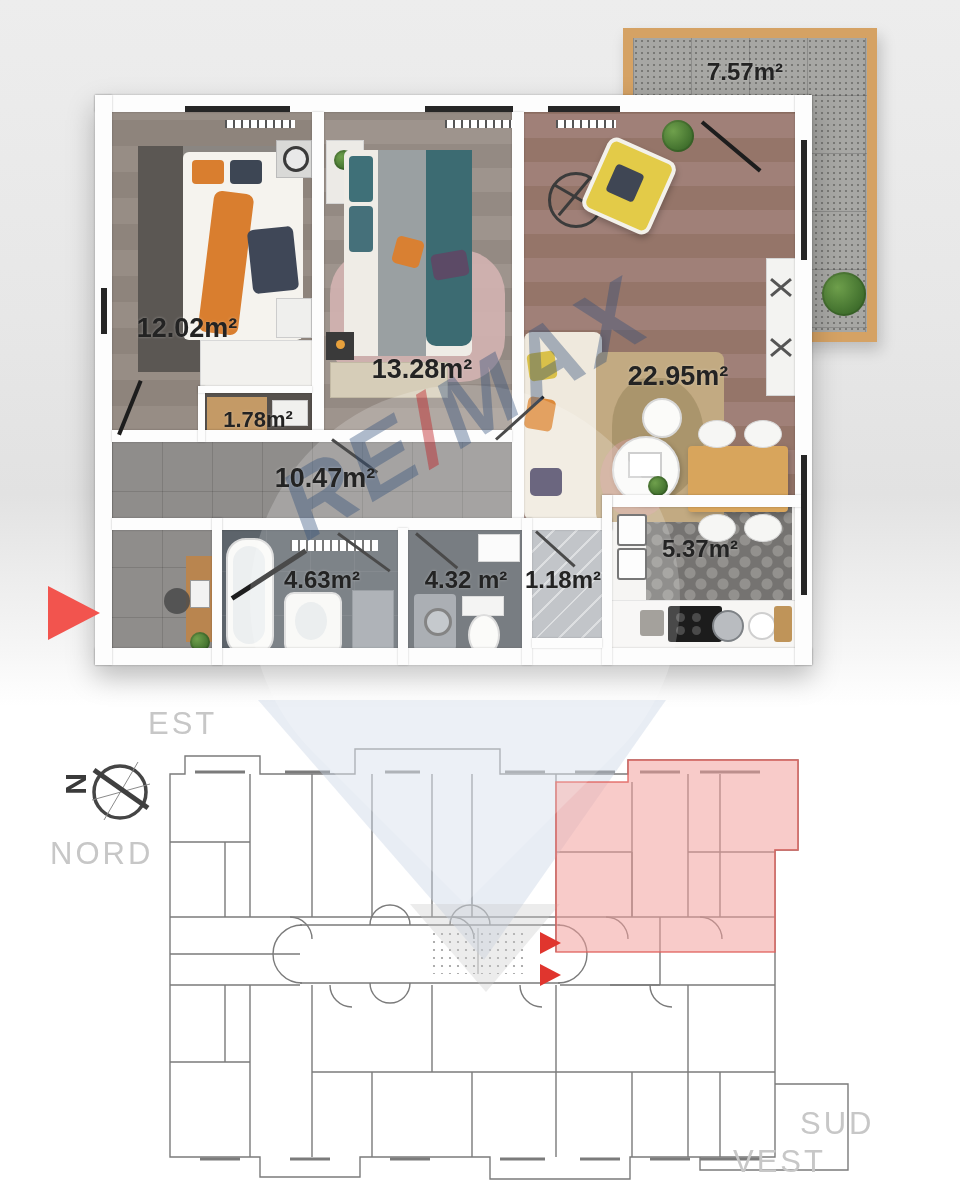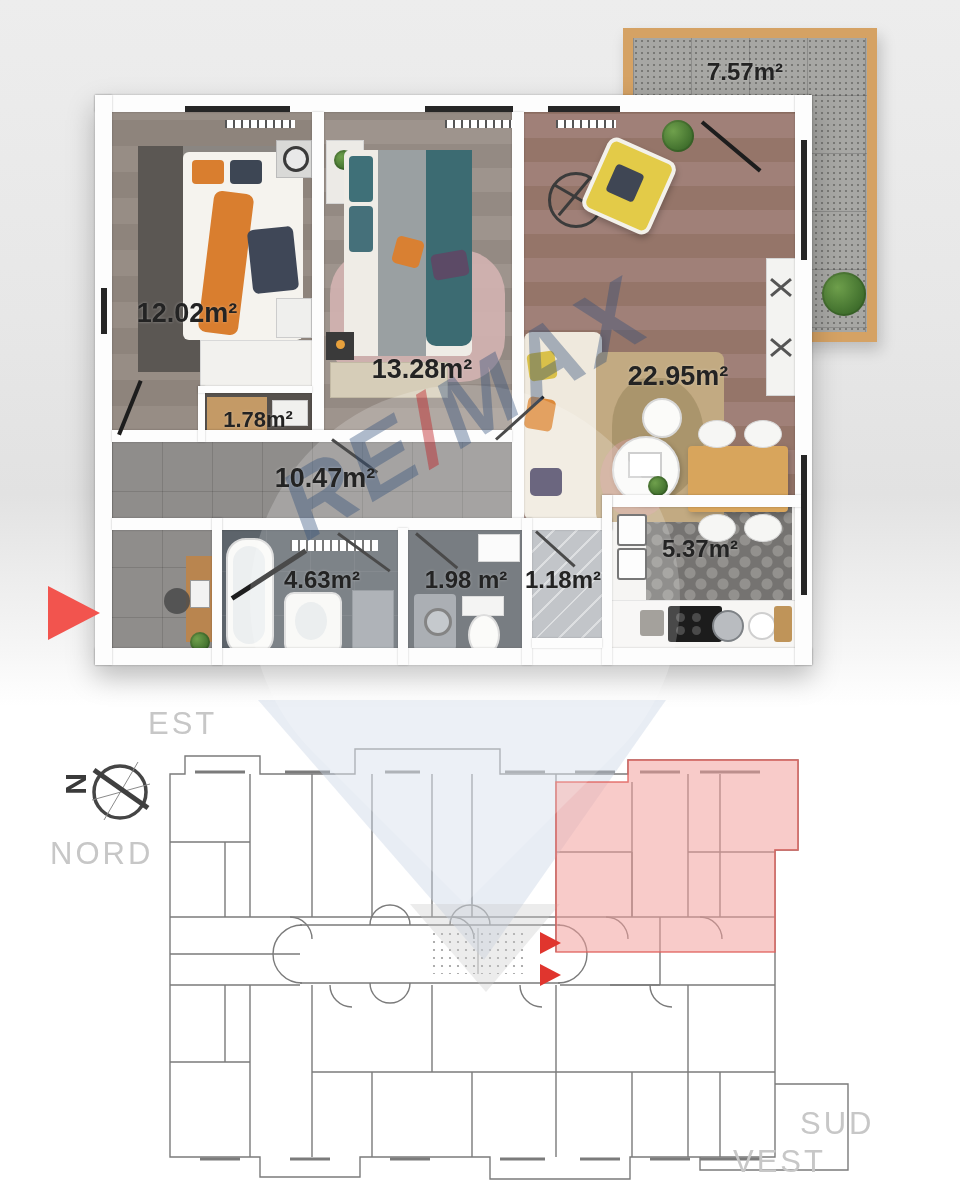--- a/index.html
+++ b/index.html
@@ -206,27 +206,27 @@
   <div class="abs leaf" style="left:416px;top:532px;width:54px;height:3px;transform:rotate(40deg);"></div>
   <div class="abs leaf" style="left:536px;top:530px;width:52px;height:3px;transform:rotate(42deg);"></div>
   <div class="abs leaf" style="left:702px;top:120px;width:76px;height:4px;transform:rotate(40deg);"></div>
   <div class="abs leaf" style="left:232px;top:596px;width:88px;height:5px;transform:rotate(-33deg);"></div>
 
   <div class="abs" id="balloon"></div>
   <div class="abs" id="remax"><span>RE</span><span class="slash">/</span><span>MAX</span></div>
 
   <div class="abs" id="entry-arrow"></div>
 
-  <div class="abs arealabel" style="left:187px;top:313px;font-size:27px;">12.02m²</div>
+  <div class="abs arealabel" style="left:187px;top:328px;font-size:27px;">12.02m²</div>
   <div class="abs arealabel" style="left:258px;top:420px;font-size:22px;">1.78m²</div>
   <div class="abs arealabel" style="left:422px;top:369px;font-size:27px;">13.28m²</div>
   <div class="abs arealabel" style="left:678px;top:376px;font-size:27px;">22.95m²</div>
   <div class="abs arealabel" style="left:325px;top:478px;font-size:27px;">10.47m²</div>
   <div class="abs arealabel" style="left:322px;top:580px;font-size:24px;">4.63m²</div>
-  <div class="abs arealabel" style="left:466px;top:580px;font-size:24px;">1.98 m²</div>
+  <div class="abs arealabel" style="left:466px;top:580px;font-size:24px;">4.32 m²</div>
   <div class="abs arealabel" style="left:563px;top:580px;font-size:24px;">1.18m²</div>
   <div class="abs arealabel" style="left:700px;top:549px;font-size:24px;">5.37m²</div>
   <div class="abs arealabel" style="left:745px;top:72px;font-size:24px;">7.57m²</div>
 
   <svg class="abs" id="siteplan" width="960" height="500" viewBox="0 0 960 500">
     <defs>
       <pattern id="dots" width="8" height="8" patternUnits="userSpaceOnUse">
         <circle cx="2" cy="2" r="1.1" fill="#9a9a9a"></circle>
       </pattern>
     </defs>

